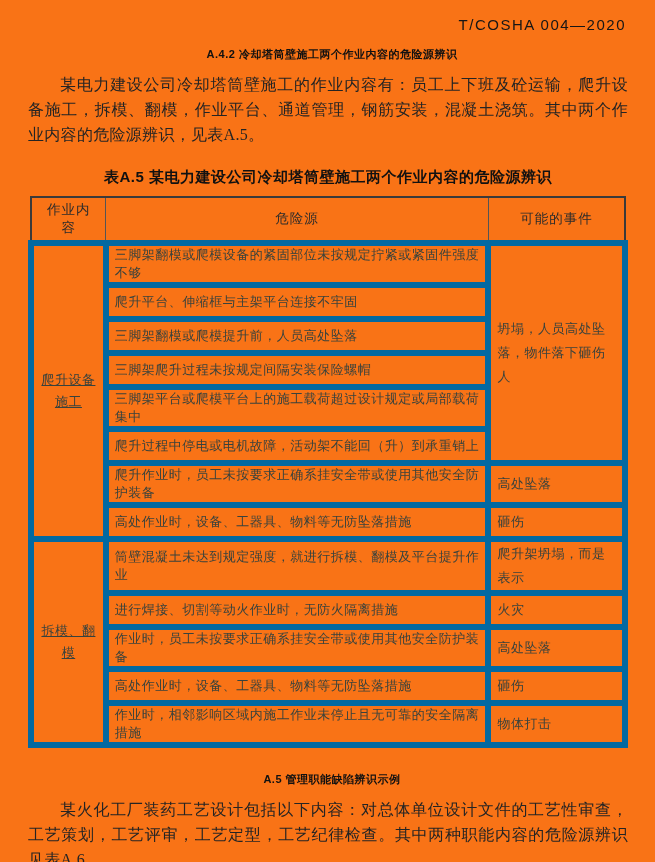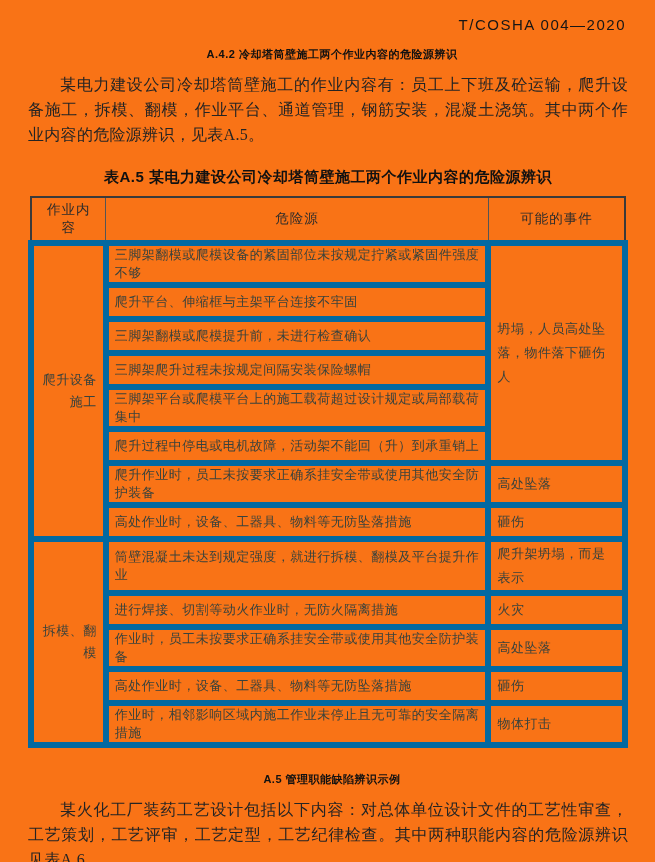--- a/index.html
+++ b/index.html
@@ -69,24 +69,25 @@
   table.doc-table td{
     font-size:13px;
     height:28px;
     border:6px solid #0369a1;
     color:#38423d;
     padding:0 6px;
     vertical-align:middle;
     letter-spacing:0.5px;
   }
   td.job{
-    text-align:right;
+    text-align:center;
     padding:0 3px 0 6px;
     letter-spacing:2px;
     line-height:22px;
+    text-decoration:underline;
   }
   td.hazard{
     text-align:left;
     padding-left:11px;
   }
   td.event{
     text-align:left;
     padding-left:11px;
     line-height:24px;
   }
@@ -123,21 +124,21 @@
     <tbody>
         <tr>
           <td rowspan="8" class="job">爬升设备施工</td>
           <td class="hazard">三脚架翻模或爬模设备的紧固部位未按规定拧紧或紧固件强度不够</td>
           <td rowspan="6" class="event">坍塌，人员高处坠落，物件落下砸伤人</td>
         </tr>
         <tr>
           <td class="hazard">爬升平台、伸缩框与主架平台连接不牢固</td>
         </tr>
         <tr>
-          <td class="hazard">三脚架翻模或爬模提升前，未进行检查确认</td>
+          <td class="hazard">三脚架翻模或爬模提升前，人员高处坠落</td>
         </tr>
         <tr>
           <td class="hazard">三脚架爬升过程未按规定间隔安装保险螺帽</td>
         </tr>
         <tr>
           <td class="hazard">三脚架平台或爬模平台上的施工载荷超过设计规定或局部载荷集中</td>
         </tr>
         <tr>
           <td class="hazard">爬升过程中停电或电机故障，活动架不能回（升）到承重销上</td>
         </tr>

